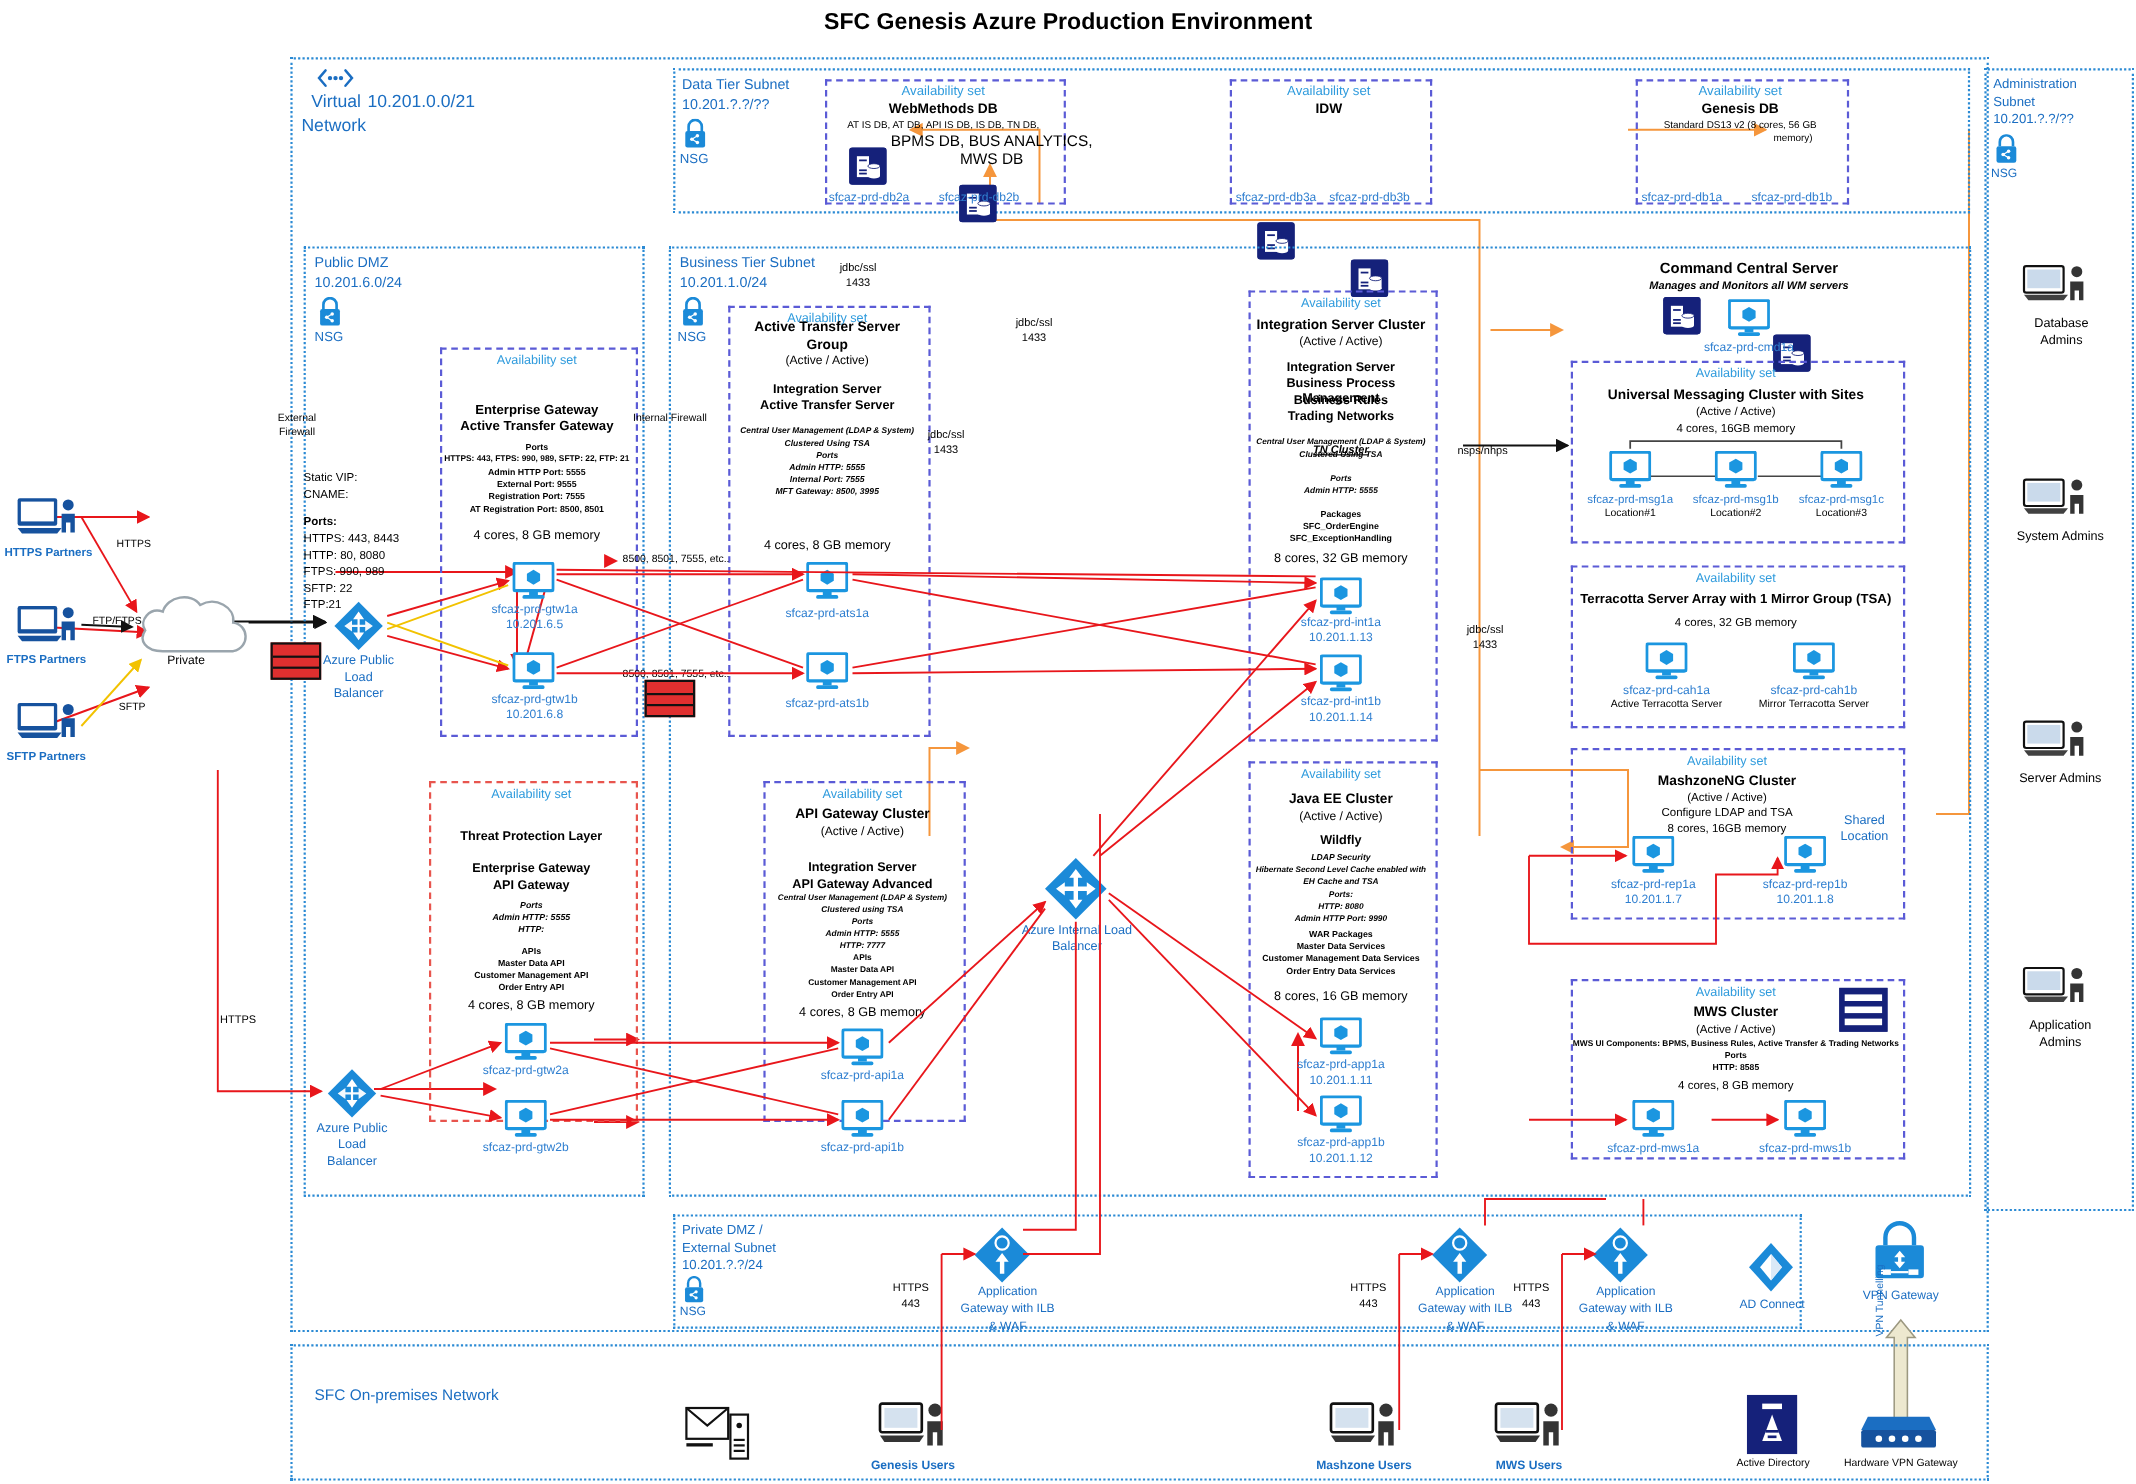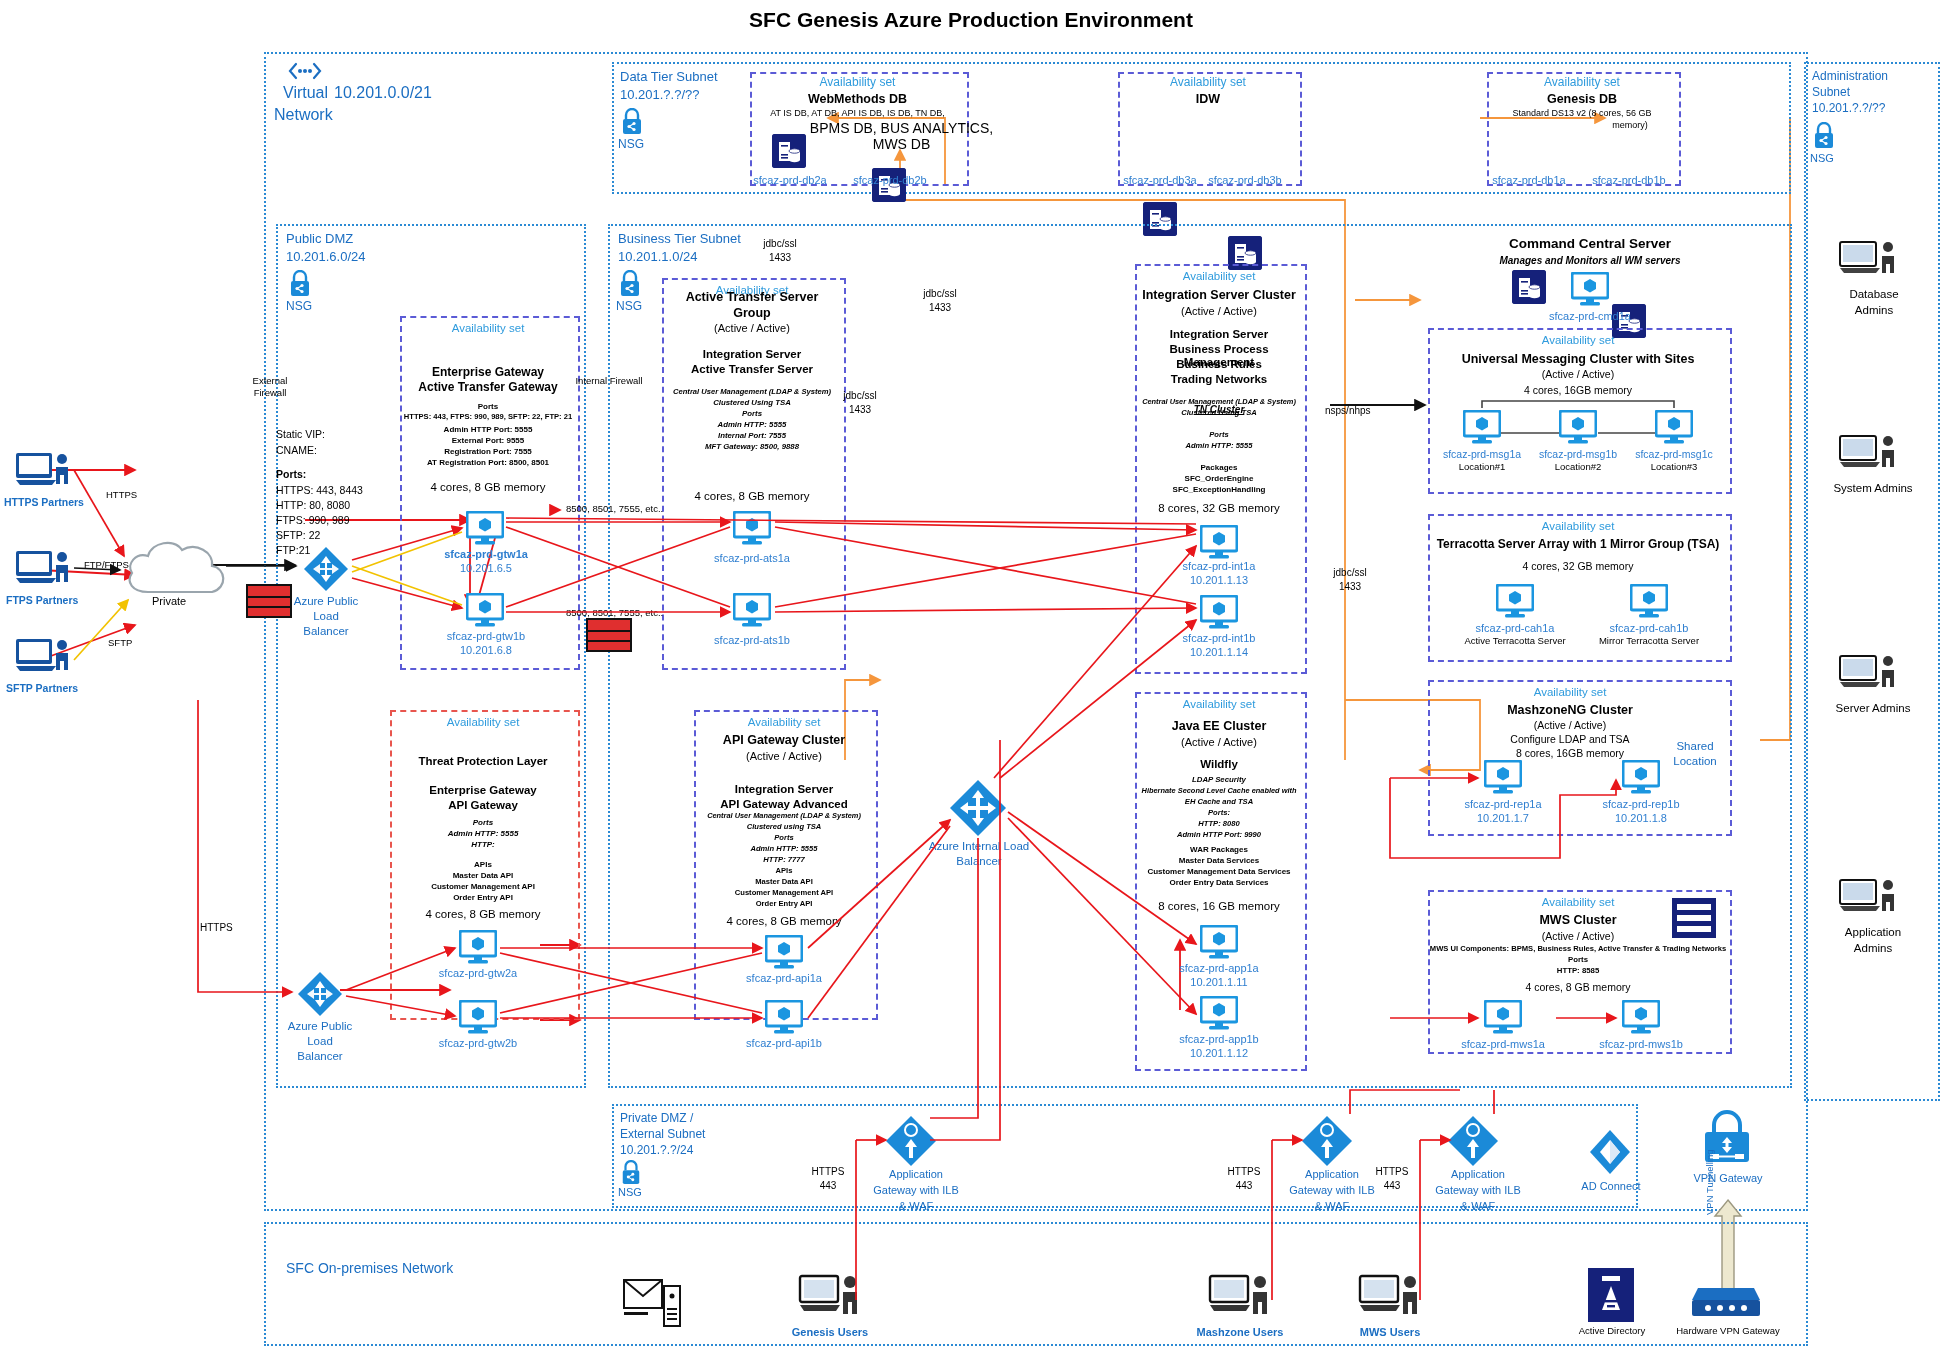--- a/index.html
+++ b/index.html
@@ -297,21 +297,21 @@
 <div class="t b ctr" style="left:398px;top:458px;width:180px;font-size:8px;">AT Registration Port: 8500, 8501</div>
 <div class="t ctr" style="left:400px;top:481px;width:176px;font-size:11.5px;">4 cores, 8 GB memory</div>
 <div class="ico" style="left:466px;top:511px;">
   <svg width="38" height="34" viewBox="0 0 38 34">
       <rect x="1" y="1" width="36" height="25" rx="2" fill="#fff" stroke="#1b96e0" stroke-width="3"></rect>
       <path d="M19 7 L25 10.5 L25 17 L19 20.5 L13 17 L13 10.5 Z" fill="#1b96e0"></path>
       <rect x="15" y="26" width="8" height="4" fill="#1b96e0"></rect>
       <rect x="9" y="30" width="20" height="3.4" rx="1.5" fill="#1b96e0"></rect>
     </svg>
 </div>
-<div class="nm" style="left:428px;top:548px;width:116px;font-size:11px;font-weight:bold;">sfcaz-prd-gtw1a</div>
+<div class="nm" style="left:428px;top:548px;width:116px;font-size:11px;">sfcaz-prd-gtw1a</div>
 <div class="nm" style="left:428px;top:562px;width:116px;font-size:11px;">10.201.6.5</div>
 <div class="ico" style="left:466px;top:593px;">
   <svg width="38" height="34" viewBox="0 0 38 34">
       <rect x="1" y="1" width="36" height="25" rx="2" fill="#fff" stroke="#1b96e0" stroke-width="3"></rect>
       <path d="M19 7 L25 10.5 L25 17 L19 20.5 L13 17 L13 10.5 Z" fill="#1b96e0"></path>
       <rect x="15" y="26" width="8" height="4" fill="#1b96e0"></rect>
       <rect x="9" y="30" width="20" height="3.4" rx="1.5" fill="#1b96e0"></rect>
     </svg>
 </div>
 <div class="nm" style="left:428px;top:630px;width:116px;font-size:11px;">sfcaz-prd-gtw1b</div>
@@ -369,21 +369,21 @@
 <div class="t b ctr" style="left:662px;top:290px;width:180px;font-size:12.5px;">Active Transfer Server</div>
 <div class="t b ctr" style="left:662px;top:306px;width:180px;font-size:12.5px;">Group</div>
 <div class="t ctr" style="left:662px;top:322px;width:180px;font-size:11px;">(Active / Active)</div>
 <div class="t b ctr" style="left:662px;top:348px;width:180px;font-size:11.5px;">Integration Server</div>
 <div class="t b ctr" style="left:662px;top:363px;width:180px;font-size:11.5px;">Active Transfer Server</div>
 <div class="t b i ctr" style="left:658px;top:388px;width:188px;font-size:7.6px;">Central User Management (LDAP &amp; System)</div>
 <div class="t b i ctr" style="left:662px;top:399px;width:180px;font-size:7.8px;">Clustered Using TSA</div>
 <div class="t b i ctr" style="left:662px;top:410px;width:180px;font-size:7.8px;">Ports</div>
 <div class="t b i ctr" style="left:662px;top:421px;width:180px;font-size:7.8px;">Admin HTTP: 5555</div>
 <div class="t b i ctr" style="left:662px;top:432px;width:180px;font-size:7.8px;">Internal Port: 7555</div>
-<div class="t b i ctr" style="left:662px;top:443px;width:180px;font-size:7.8px;">MFT Gateway: 8500, 9888</div>
+<div class="t b i ctr" style="left:662px;top:443px;width:180px;font-size:7.8px;">MFT Gateway: 8500, 3995</div>
 <div class="t ctr" style="left:662px;top:490px;width:180px;font-size:11.5px;">4 cores, 8 GB memory</div>
 <div class="ico" style="left:733px;top:511px;">
   <svg width="38" height="34" viewBox="0 0 38 34">
       <rect x="1" y="1" width="36" height="25" rx="2" fill="#fff" stroke="#1b96e0" stroke-width="3"></rect>
       <path d="M19 7 L25 10.5 L25 17 L19 20.5 L13 17 L13 10.5 Z" fill="#1b96e0"></path>
       <rect x="15" y="26" width="8" height="4" fill="#1b96e0"></rect>
       <rect x="9" y="30" width="20" height="3.4" rx="1.5" fill="#1b96e0"></rect>
     </svg>
 </div>
 <div class="nm" style="left:694px;top:552px;width:116px;font-size:11px;">sfcaz-prd-ats1a</div>

